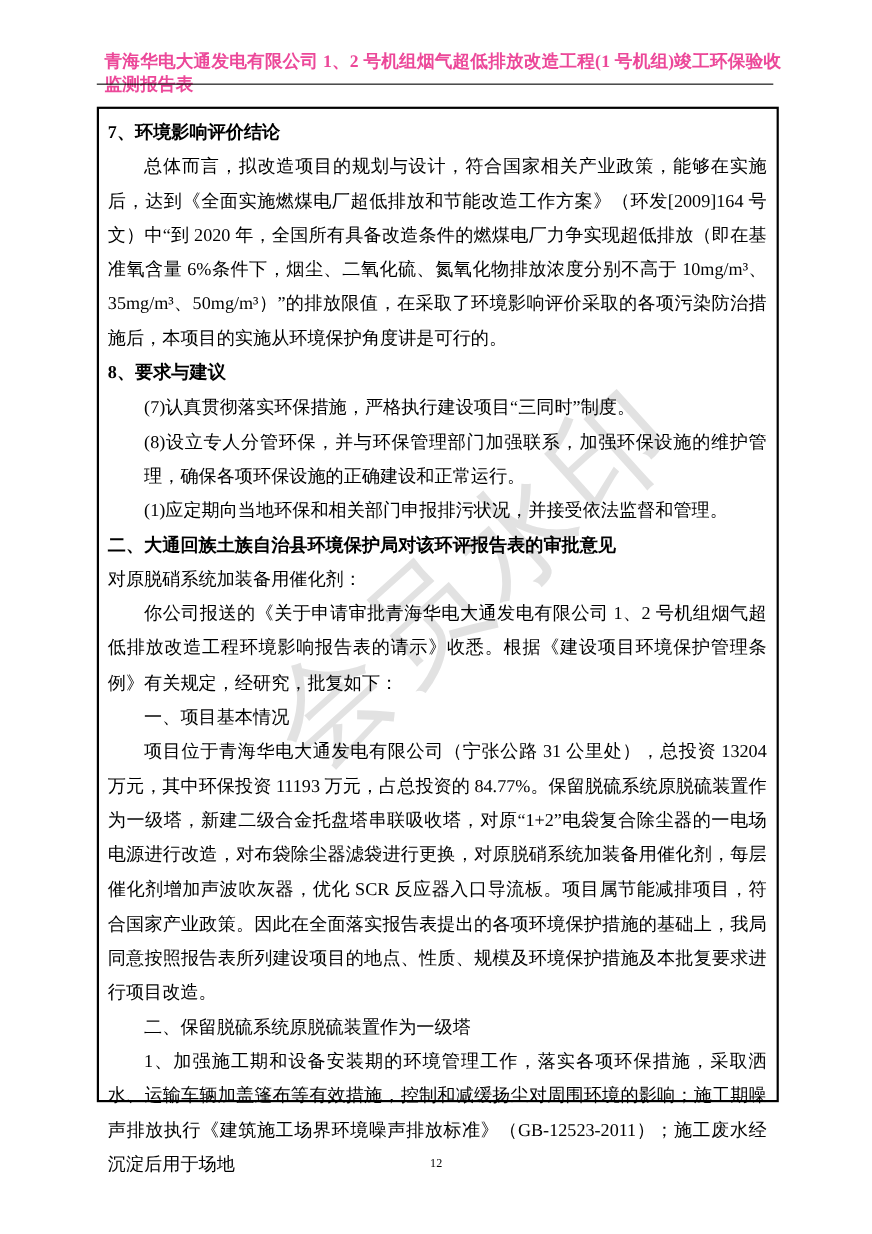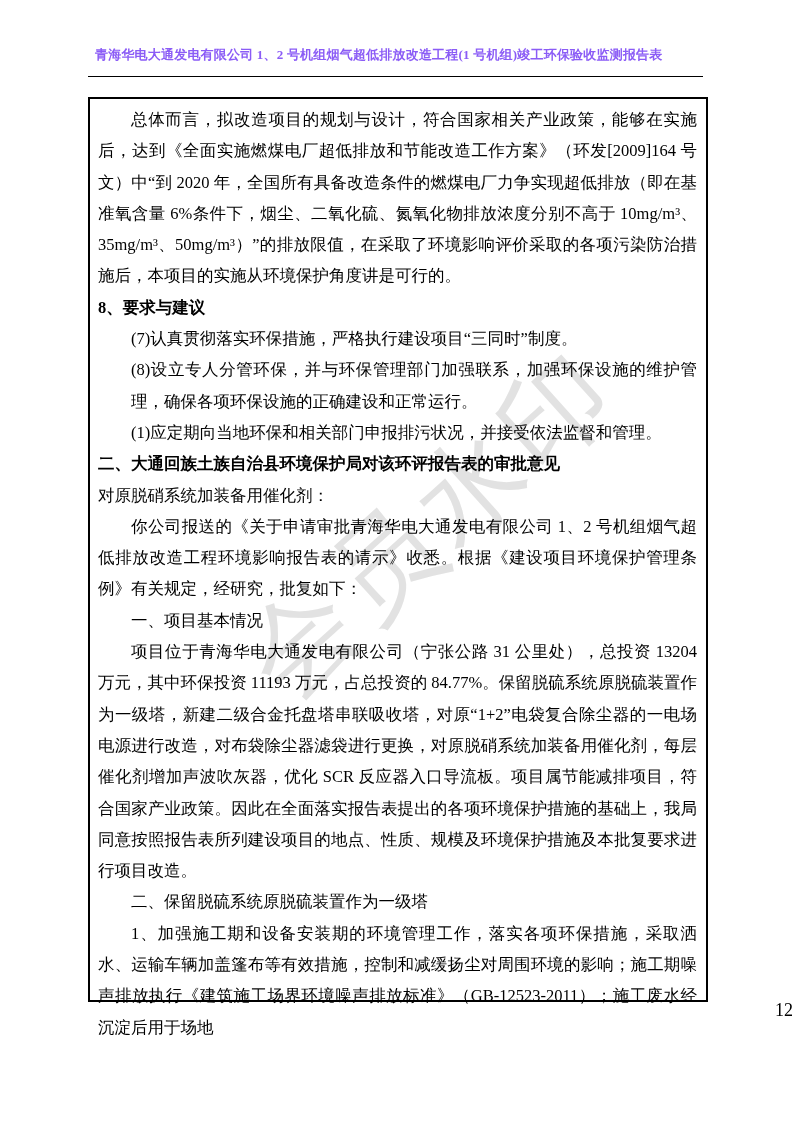--- a/index.html
+++ b/index.html
@@ -3,22 +3,22 @@
 <meta charset="utf-8">
 <style>
   html,body{margin:0;padding:0;}
   body{
     width:793px;height:1122px;background:#ffffff;position:relative;
     font-family:"Liberation Serif","DejaVu Serif",serif;color:#000;
     overflow:hidden;
   }
   .page-header{
     position:absolute;left:95px;top:46px;width:625px;
-    font-size:13px;font-weight:bold;letter-spacing:0.2px;
-    color:#8b5cf6;z-index:2;
+    font-size:16px;font-weight:bold;letter-spacing:0.2px;
+    color:#ec4899;z-index:2;
   }
   .header-rule{
     position:absolute;left:88px;top:76px;width:615px;height:0;
     border-top:1.6px solid #000;z-index:2;
   }
   .watermark{
     position:absolute;left:105px;top:470px;width:650px;
     text-align:center;font-size:106px;line-height:1;
     color:#e2e2e2;letter-spacing:8px;white-space:nowrap;
     transform:rotate(-42deg);
@@ -32,35 +32,36 @@
     background:transparent;z-index:1;
   }
   .content-box p{
     margin:0;font-size:16.5px;line-height:31.3px;
     text-align:justify;text-justify:inter-ideograph;
   }
   .bold-heading{font-weight:bold;font-size:17px;}
   .indent{text-indent:2em;}
   .block-indent{padding-left:2em;}
   .page-footer{
-    position:absolute;left:0;top:1000px;width:100%;
-    text-align:right;font-size:18px;z-index:2;
+    position:absolute;left:0;top:1052px;width:100%;
+    text-align:center;font-size:11px;z-index:2;
   }
 </style>
 </head>
 <body>
 
 <div class="page-header">青海华电大通发电有限公司 1、2 号机组烟气超低排放改造工程(1 号机组)竣工环保验收监测报告表</div>
 
 <div class="header-rule"></div>
 
 <div class="watermark">会员水印</div>
 
 <div class="content-box">
 
+  <p class="bold-heading">7、环境影响评价结论</p>
 
   <p class="indent">总体而言，拟改造项目的规划与设计，符合国家相关产业政策，能够在实施后，达到《全面实施燃煤电厂超低排放和节能改造工作方案》（环发[2009]164 号文）中“到 2020 年，全国所有具备改造条件的燃煤电厂力争实现超低排放（即在基准氧含量 6%条件下，烟尘、二氧化硫、氮氧化物排放浓度分别不高于 10mg/m³、35mg/m³、50mg/m³）”的排放限值，在采取了环境影响评价采取的各项污染防治措施后，本项目的实施从环境保护角度讲是可行的。</p>
 
   <p class="bold-heading">8、要求与建议</p>
 
   <p class="block-indent">(7)认真贯彻落实环保措施，严格执行建设项目“三同时”制度。</p>
 
   <p class="block-indent">(8)设立专人分管环保，并与环保管理部门加强联系，加强环保设施的维护管理，确保各项环保设施的正确建设和正常运行。</p>
 
   <p class="block-indent">(1)应定期向当地环保和相关部门申报排污状况，并接受依法监督和管理。</p>

